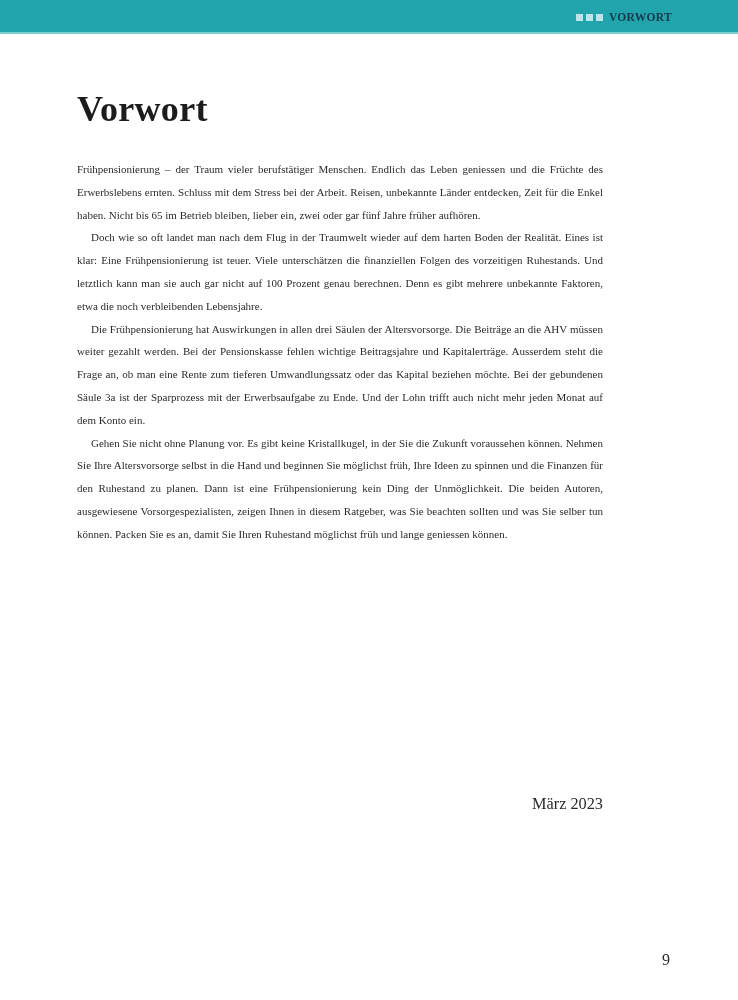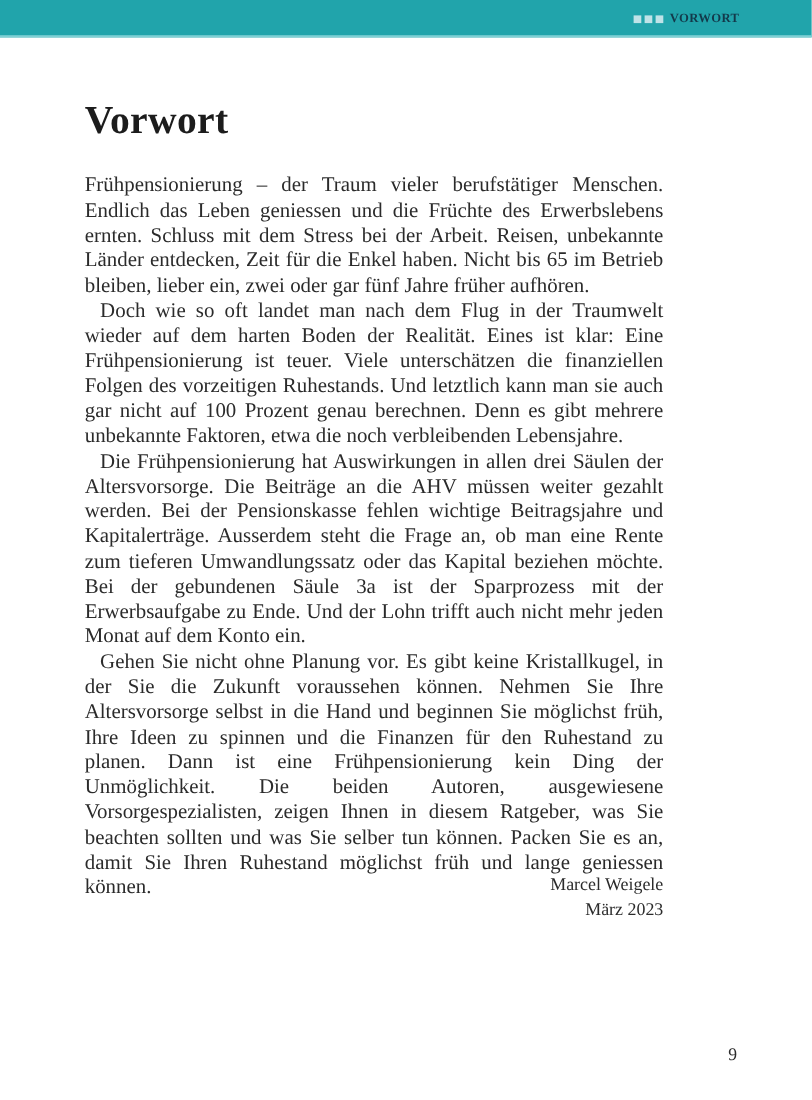--- a/index.html
+++ b/index.html
@@ -57,21 +57,21 @@
       font-size: 36px;
       color: #1c1c1c;
       letter-spacing: 0.3px;
     }
     .body-text {
       position: absolute;
       left: 77px;
       top: 158px;
       width: 526px;
       font-family: "Liberation Serif", serif;
-      font-size: 19px;
+      font-size: 11px;
       line-height: 22.8px;
       color: #2b2b2b;
       text-align: justify;
       hyphens: manual;
     }
     .body-text p {
       margin: 0;
     }
     .body-text p + p {
       text-indent: 14px;
@@ -112,17 +112,16 @@
 <h1 class="page-title">Vorwort</h1>
 
 <div class="body-text">
   <p>Frühpensionierung – der Traum vieler berufstätiger Menschen. Endlich das Leben geniessen und die Früchte des Erwerbslebens ernten. Schluss mit dem Stress bei der Arbeit. Reisen, unbekannte Länder entdecken, Zeit für die Enkel haben. Nicht bis 65 im Betrieb bleiben, lieber ein, zwei oder gar fünf Jahre früher aufhören.</p>
   <p>Doch wie so oft landet man nach dem Flug in der Traumwelt wieder auf dem harten Boden der Realität. Eines ist klar: Eine Frühpensionierung ist teuer. Viele unterschätzen die finanziellen Folgen des vorzeitigen Ruhestands. Und letztlich kann man sie auch gar nicht auf 100 Prozent genau berechnen. Denn es gibt mehrere unbekannte Faktoren, etwa die noch verbleibenden Lebensjahre.</p>
   <p>Die Frühpensionierung hat Auswirkungen in allen drei Säulen der Altersvorsorge. Die Beiträge an die AHV müssen weiter gezahlt werden. Bei der Pensionskasse fehlen wichtige Beitragsjahre und Kapitalerträge. Ausserdem steht die Frage an, ob man eine Rente zum tieferen Umwandlungssatz oder das Kapital beziehen möchte. Bei der gebundenen Säule 3a ist der Sparprozess mit der Erwerbsaufgabe zu Ende. Und der Lohn trifft auch nicht mehr jeden Monat auf dem Konto ein.</p>
   <p>Gehen Sie nicht ohne Planung vor. Es gibt keine Kristallkugel, in der Sie die Zukunft voraussehen können. Nehmen Sie Ihre Altersvorsorge selbst in die Hand und beginnen Sie möglichst früh, Ihre Ideen zu spinnen und die Finanzen für den Ruhestand zu planen. Dann ist eine Frühpensionierung kein Ding der Unmöglichkeit. Die beiden Autoren, ausgewiesene Vorsorgespezialisten, zeigen Ihnen in diesem Ratgeber, was Sie beachten sollten und was Sie selber tun können. Packen Sie es an, damit Sie Ihren Ruhestand möglichst früh und lange geniessen können.</p>
 </div>
 
 <div class="signature">
-  <div>Marcel Weigele</div>
   <div>März 2023</div>
 </div>
 
 <div class="page-number">9</div>
 
 </body></html>

